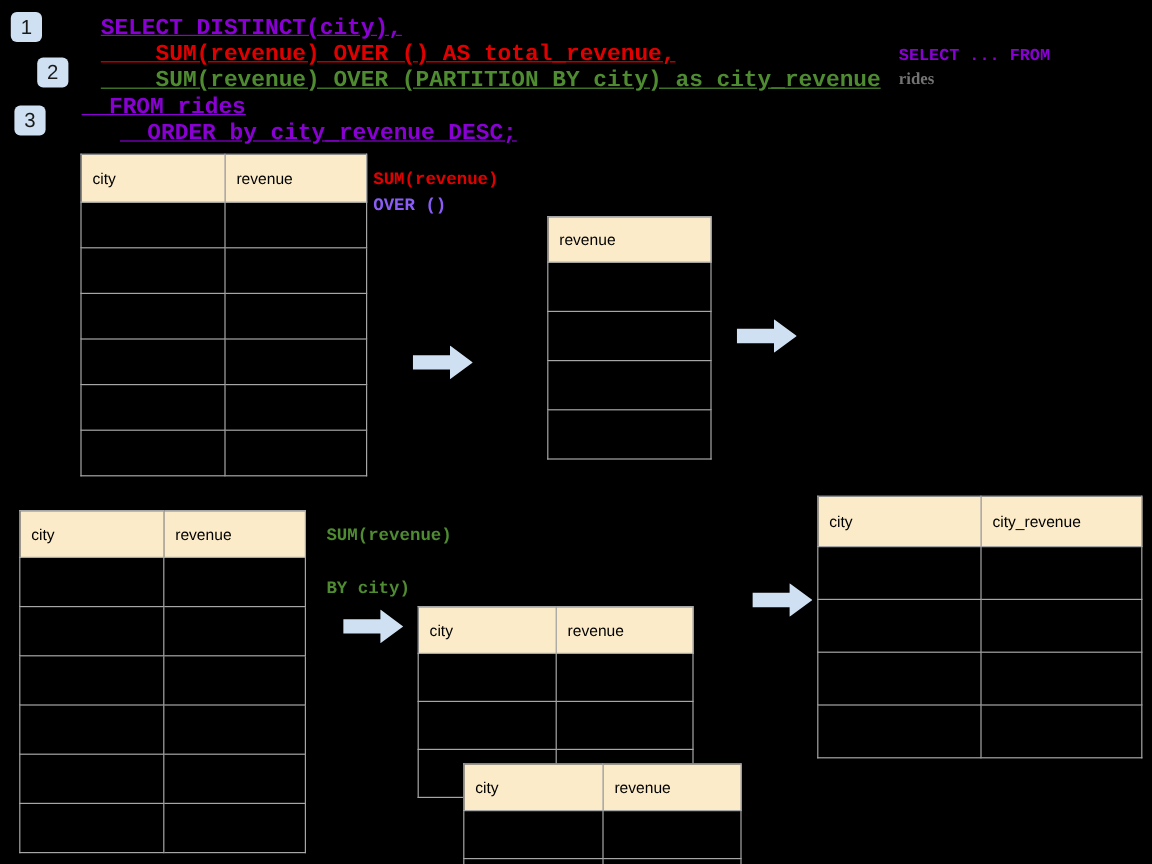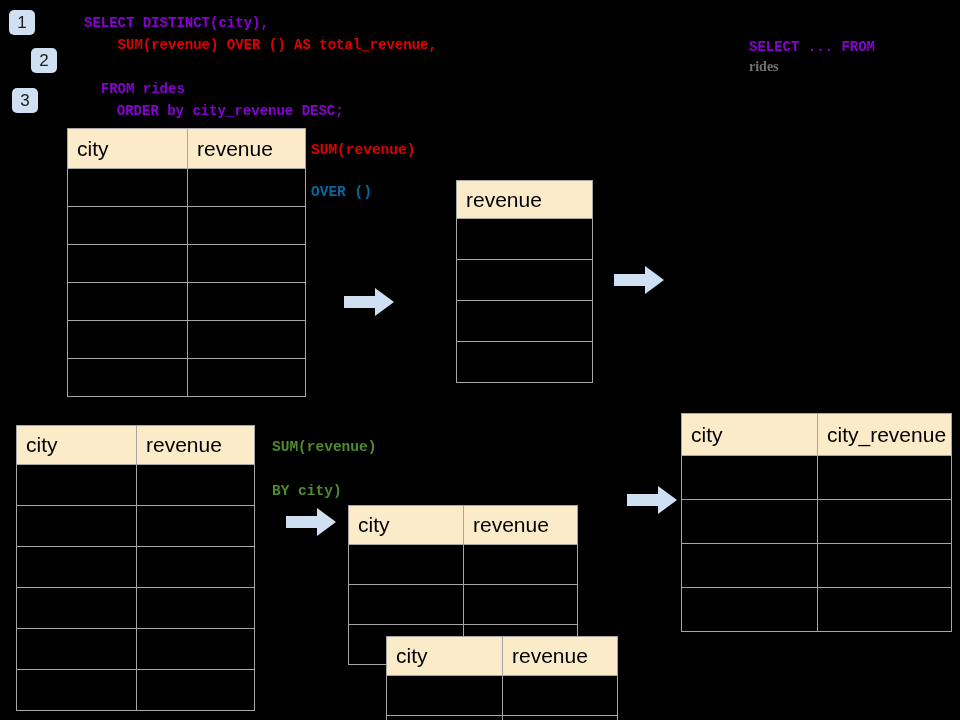--- a/index.html
+++ b/index.html
@@ -35,22 +35,23 @@
 
   
   .code {
     position: absolute;
     font-family: "Liberation Mono", monospace;
     font-weight: bold;
     white-space: pre;
     letter-spacing: 0px;
   }
   .code.main {
-    font-size: 14px;
+    font-size: 19px;
     line-height: 22px;
+    text-decoration: underline;
   }
   .code.small {
     font-size: 14px;
     line-height: 19px;
   }
   .code.annot {
     font-size: 14.5px;
     line-height: 22px;
   }
 
@@ -65,21 +66,21 @@
   .tbl td {
     border: 1px solid #A6A6A6;
     padding: 0;
     background: #000000;
     box-sizing: border-box;
   }
   .tbl td.hdr {
     background: #FBEBC8;
     color: #000000;
     font-family: "Liberation Sans", sans-serif;
-    font-size: 21px;
+    font-size: 13px;
     text-align: left;
     padding: 0 9px;
     border-color: #A6A6A6;
   }
 
   
   .arrow {
     position: absolute;
   }
 </style>
@@ -87,28 +88,29 @@
 <body>
 
 <div id="canvas">
 
   <div class="badge" style="left:9px; top:10px;">1</div>
   <div class="badge" style="left:31px; top:48px;">2</div>
   <div class="badge" style="left:12px; top:88px;">3</div>
 
   <div class="code main" style="left:84px; top:12px; color:#8A00D4;">SELECT DISTINCT(city),</div>
   <div class="code main" style="left:84px; top:34px; color:#E00000;">    SUM(revenue) OVER () AS total_revenue,</div>
-  <div class="code main" style="left:84px; top:78px; color:#8A00D4;">  FROM rides</div>
+  <div class="code main" style="left:84px; top:56px; color:#4E8B31;">    SUM(revenue) OVER (PARTITION BY city) as city_revenue</div>
+  <div class="code main" style="left:68px; top:78px; color:#8A00D4;">  FROM rides</div>
   <div class="code main" style="left:100px; top:100px; color:#8A00D4;">  ORDER by city_revenue DESC;</div>
 
   <div class="code small" style="left:749px; top:38px; color:#8A00D4;">SELECT ... FROM</div>
   <div class="code small" style="left:749px; top:57px; color:#737373;font-family:Liberation Serif, serif;">rides</div>
 
   <div class="code annot" style="left:311px; top:139px; color:#E00000;">SUM(revenue)</div>
-  <div class="code annot" style="left:311px; top:161px; color:#0369a1;margin-top:20px;">OVER ()</div>
+  <div class="code annot" style="left:311px; top:161px; color:#8b5cf6;">OVER ()</div>
 
   <div class="code annot" style="left:272px; top:436px; color:#4E8B31;">SUM(revenue)</div>
   <div class="code annot" style="left:272px; top:480px; color:#4E8B31;">BY city)</div>
 
   <table class="tbl" style="left:67px; top:128px; width:238px;">
     <tbody>
         <tr>
       <td class="hdr" style="width:120px; height:40px;">city</td>
       <td class="hdr" style="width:118px; height:40px;">revenue</td>
     </tr>

